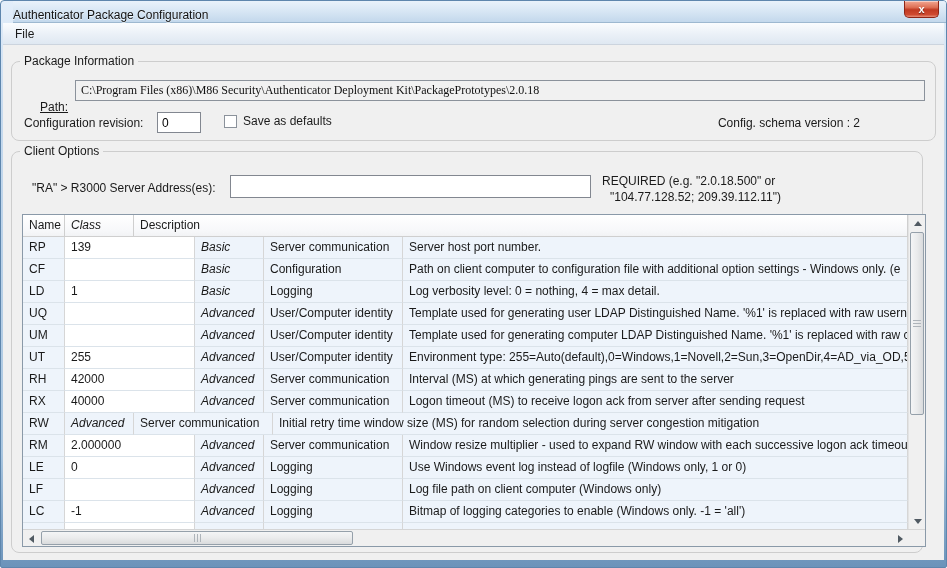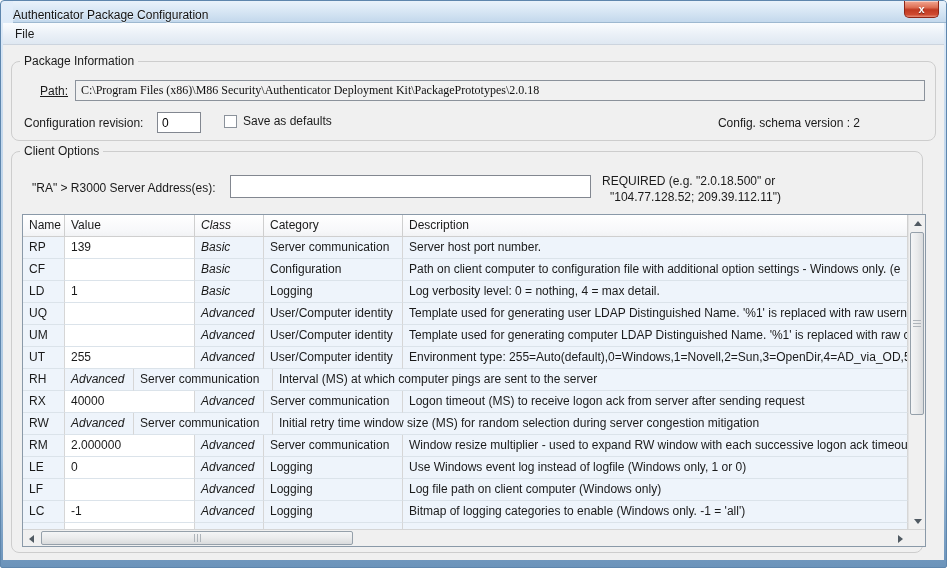--- a/index.html
+++ b/index.html
@@ -52,21 +52,21 @@
   .g-pkg { left:8px; top:38px; width:925px; height:80px; }
   .g-cli { left:8px; top:128px; width:912px; height:402px; }
 
   .lbl { font-size:12px; white-space:nowrap; }
 
   .txt-readonly {
     position:absolute; left:63px; top:18px; width:850px; height:21px;
     border:1px solid #8b929b; background:#f1f1f1; font-family:Liberation Serif, serif;
     font-size:12px; padding:0 5px; color:#111;
   }
-  .path-lbl { position:absolute; left:28px; top:22px;text-decoration:underline; }
+  .path-lbl { position:absolute; left:28px; top:38px;text-decoration:underline; }
 
   .rev-lbl { position:absolute; left:12px; top:54px; }
   .rev-input {
     position:absolute; left:145px; top:50px; width:44px; height:21px;
     border:1px solid #828790; background:#fff; font-family:"Liberation Sans",sans-serif;
     font-size:12px; padding:0 4px;
   }
   .chk-wrap { position:absolute; left:212px; top:52px; display:flex; align-items:center; gap:6px; }
   .chk-box { width:13px; height:13px; border:1px solid #8b929b; background:#fff; }
   .schema-lbl { position:absolute; right:75px; top:54px; }
@@ -174,23 +174,21 @@
       <div class="required">
         <div class="line1">REQUIRED  (e.g. "2.0.18.500" or</div>
         <div class="line2">"104.77.128.52; 209.39.112.11")</div>
       </div>
 
       <div class="table-wrap">
         <div class="table-upper">
           <div class="table-content">
             <div class="thead">
               <div class="thcell c0">Name</div>
-              <div class="thcell c1">Value</div>
               <div class="thcell c2">Class</div>
-              <div class="thcell c3">Category</div>
               <div class="thcell c4">Description</div>
             </div>
             <div>
                 <div class="trow">
                   <div class="tcell c0">RP</div>
                   <div class="tcell c1">139</div>
                   <div class="tcell c2">Basic</div>
                   <div class="tcell c3">Server communication</div>
                   <div class="tcell c4">Server host port number.</div>
                 </div>
@@ -224,23 +222,24 @@
                 </div>
                 <div class="trow">
                   <div class="tcell c0">UT</div>
                   <div class="tcell c1">255</div>
                   <div class="tcell c2">Advanced</div>
                   <div class="tcell c3">User/Computer identity</div>
                   <div class="tcell c4">Environment type: 255=Auto(default),0=Windows,1=Novell,2=Sun,3=OpenDir,4=AD_via_OD,5</div>
                 </div>
                 <div class="trow">
                   <div class="tcell c0">RH</div>
-                  <div class="tcell c2">Advanced</div>
-                  <div class="tcell c3">Server communication</div>
-                  <div class="tcell c4">Interval (MS) at which computer pings are sent to the server</div>
+                  <div class="tcell c1">42000</div>
+                  <div class="tcell c2">Advanced</div>
+                  <div class="tcell c3">Server communication</div>
+                  <div class="tcell c4">Interval (MS) at which generating pings are sent to the server</div>
                 </div>
                 <div class="trow">
                   <div class="tcell c0">RX</div>
                   <div class="tcell c1">40000</div>
                   <div class="tcell c2">Advanced</div>
                   <div class="tcell c3">Server communication</div>
                   <div class="tcell c4">Logon timeout (MS) to receive logon ack from server after sending request</div>
                 </div>
                 <div class="trow">
                   <div class="tcell c0">RW</div>

